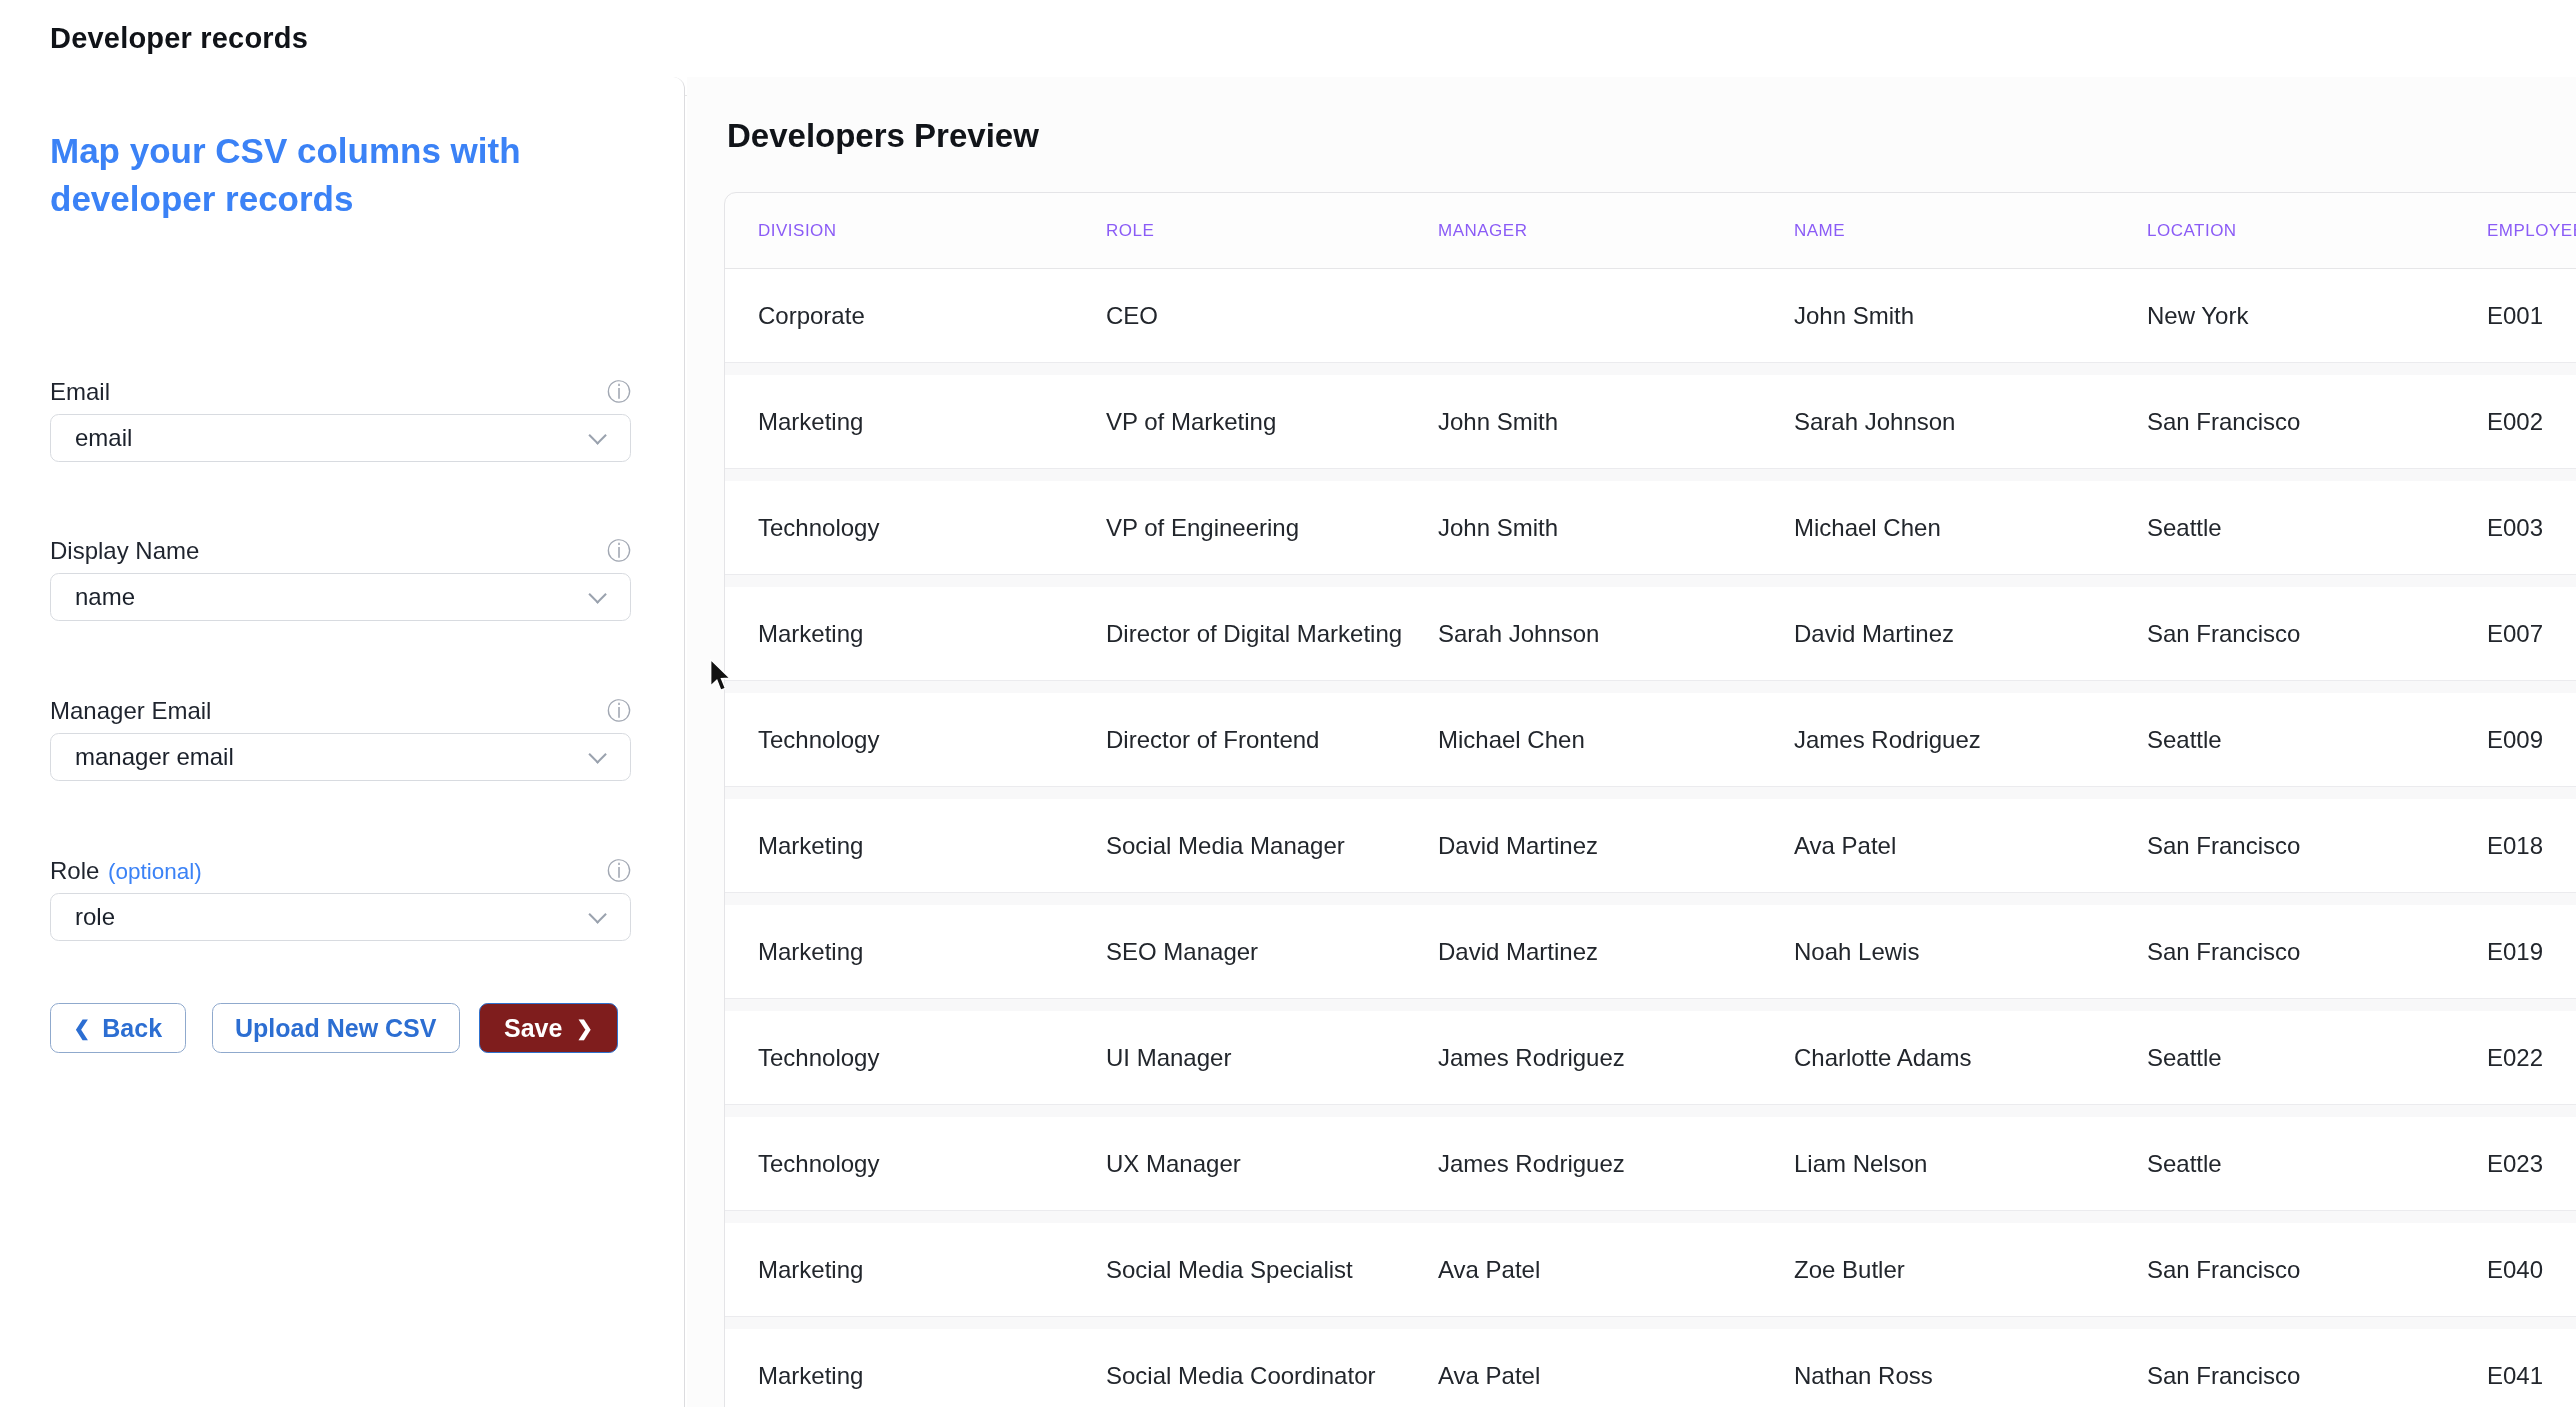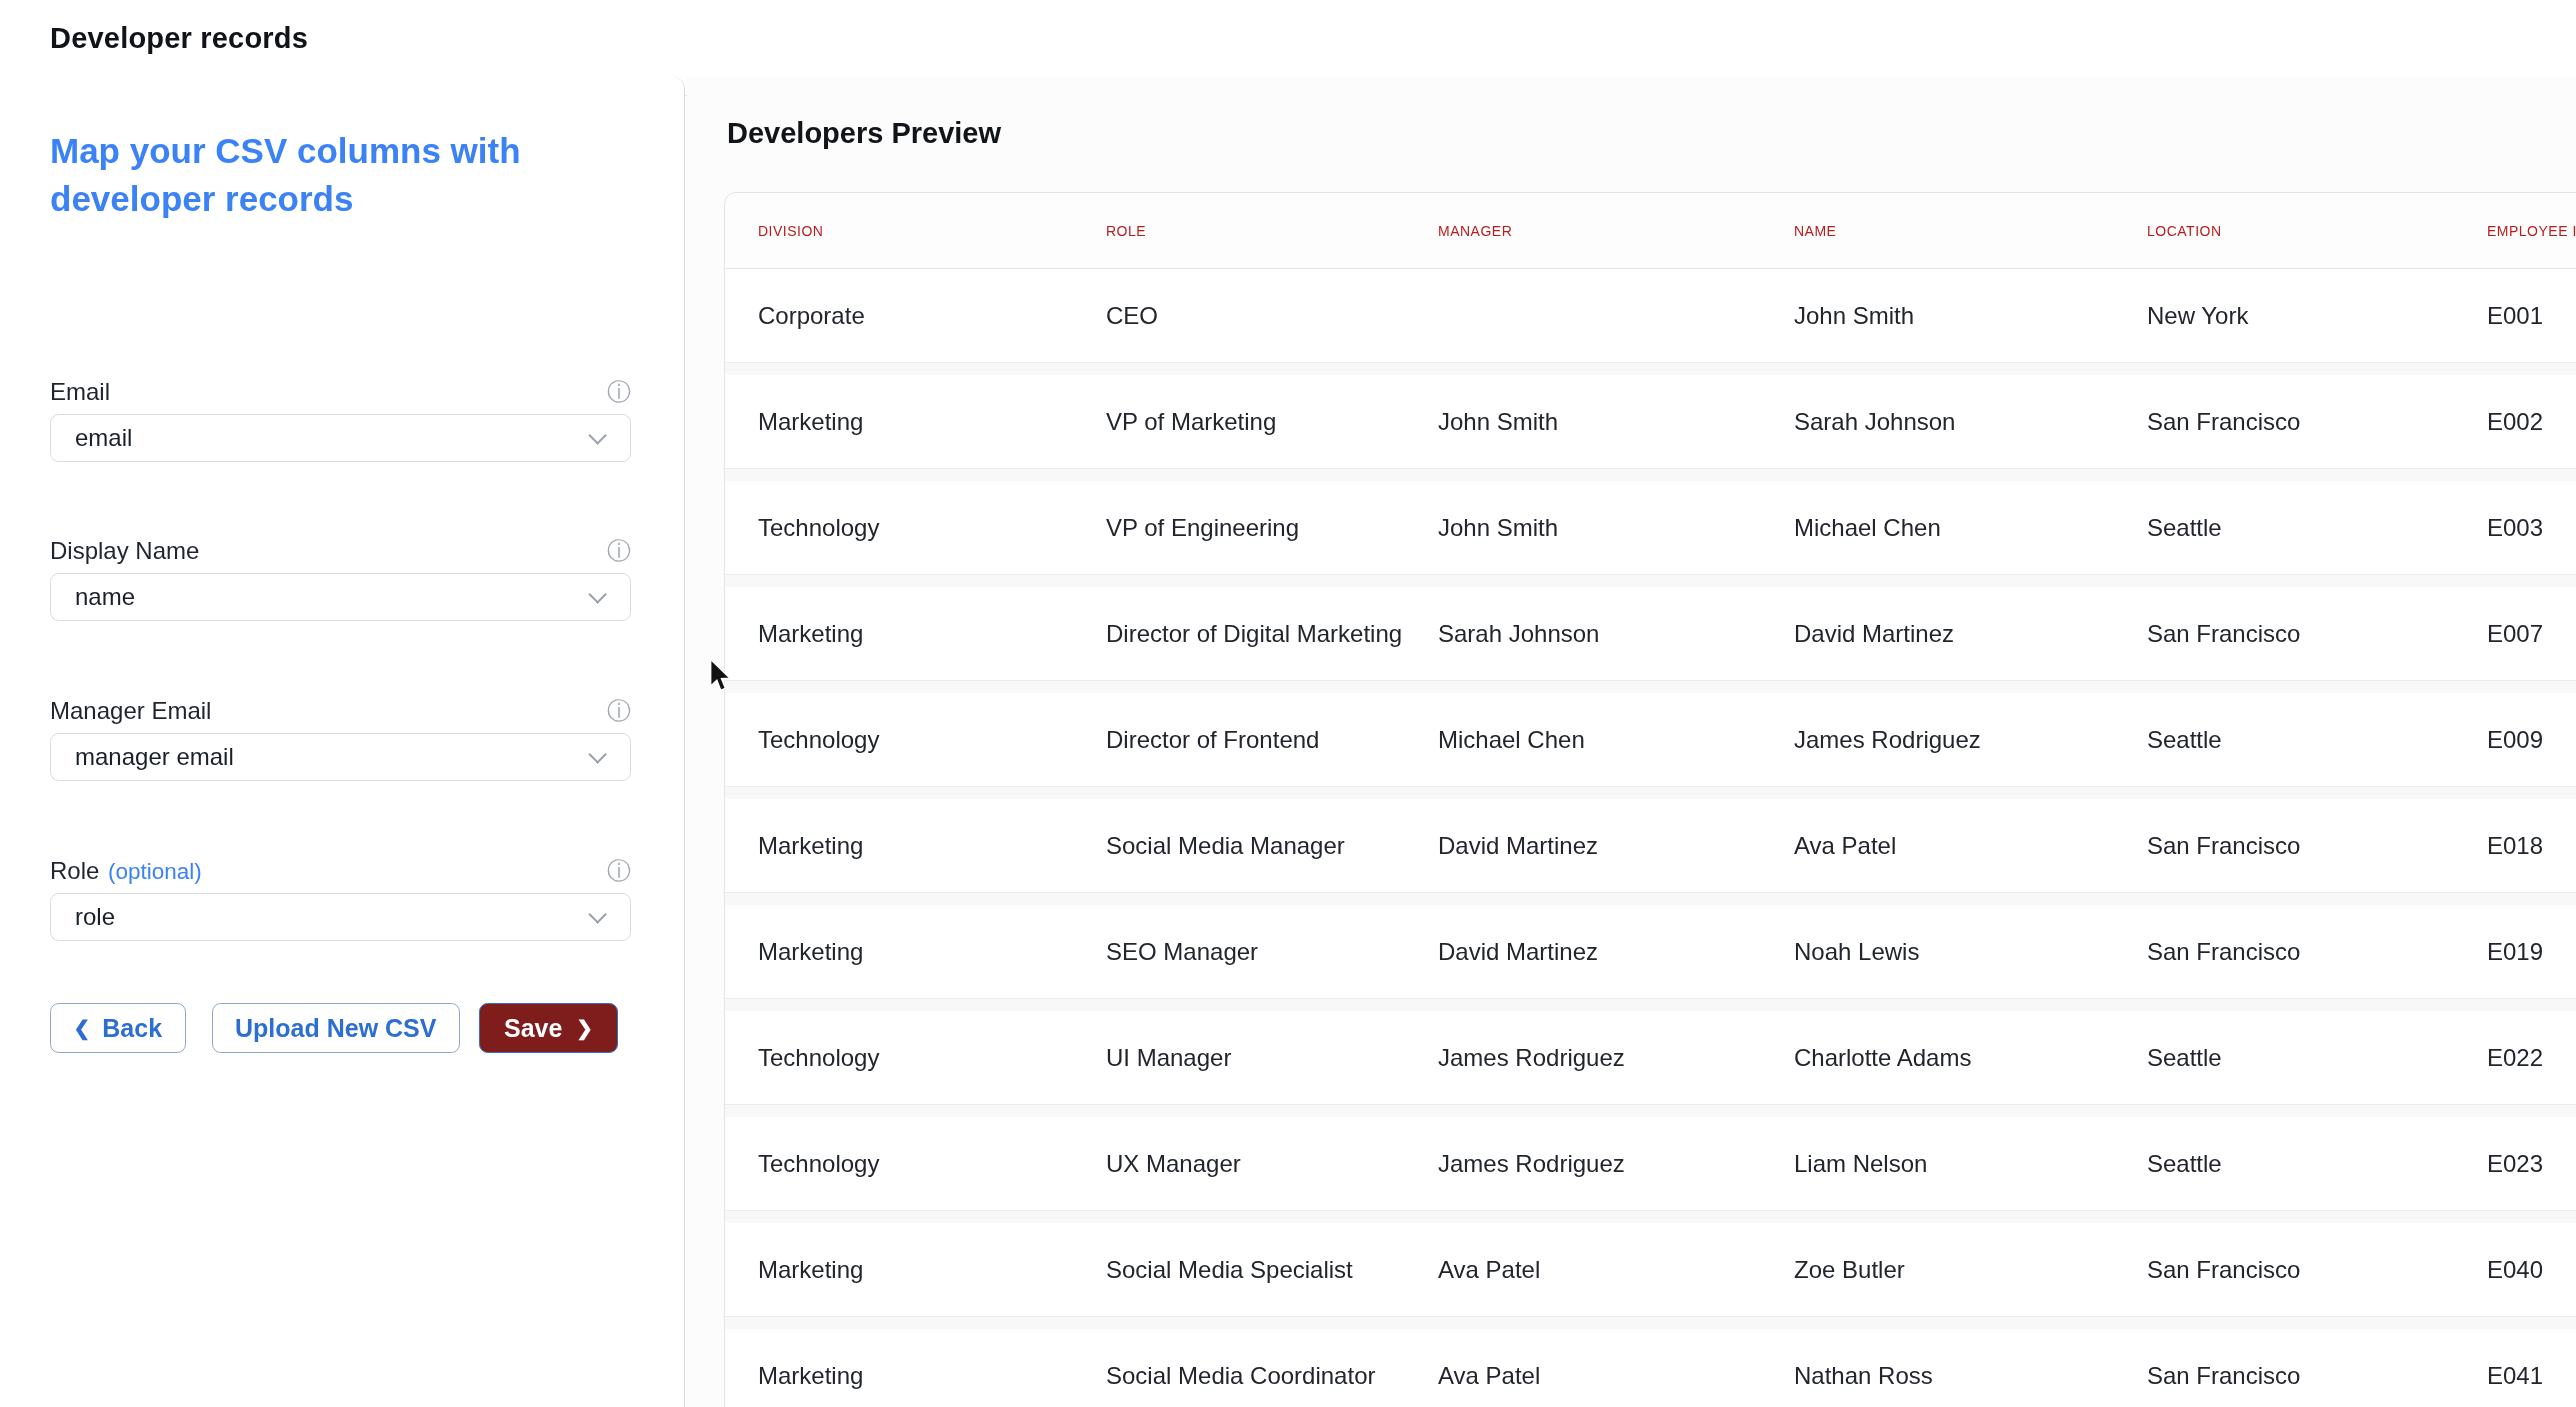--- a/index.html
+++ b/index.html
@@ -67,34 +67,34 @@
   .btn-back{margin-right:26px;}
   .btn-upload{margin-right:19px;}
   .btn-back .chv{margin-right:12px;}
   .btn-primary .chv{margin-left:14px;}
   
   .right-area{
     position:absolute;left:687px;top:77px;right:0;bottom:0;background:#fcfcfc;
   }
   .preview-title{
     position:absolute;left:40px;top:40px;
-    font-size:29px;font-weight:bold;color:#111419;
+    font-size:33px;font-weight:bold;color:#111419;
   }
   .table-card{
     position:absolute;left:37px;top:115px;width:2028px;height:1298px;
     background:#fdfdfd;border:0.9px solid #e4e4e7;border-radius:12px;
     box-sizing:border-box;overflow:hidden;
   }
   .t-row{
     display:grid;grid-template-columns:348px 332px 356px 353px 340px 554px;
     align-items:center;padding-left:33px;box-sizing:border-box;
   }
   .t-head{height:76px;border-bottom:0.9px solid #e6e6e8;}
   .t-head .t-hcell{
-    font-size:14px;color:#b91c1c;letter-spacing:0.5px;white-space:nowrap;
+    font-size:17px;color:#8b5cf6;letter-spacing:0.5px;white-space:nowrap;
   }
   .t-body-row{height:93px;background:#fff;}
   .t-cell{font-size:24px;color:#22262c;white-space:nowrap;}
   .t-sep{height:12px;background:#f8f8f9;border-top:0.9px solid #ebebee;}
   
   .cursor{position:absolute;left:709px;top:659px;width:29px;height:35px;pointer-events:none;}
 </style>
 </head>
 <body>
 

